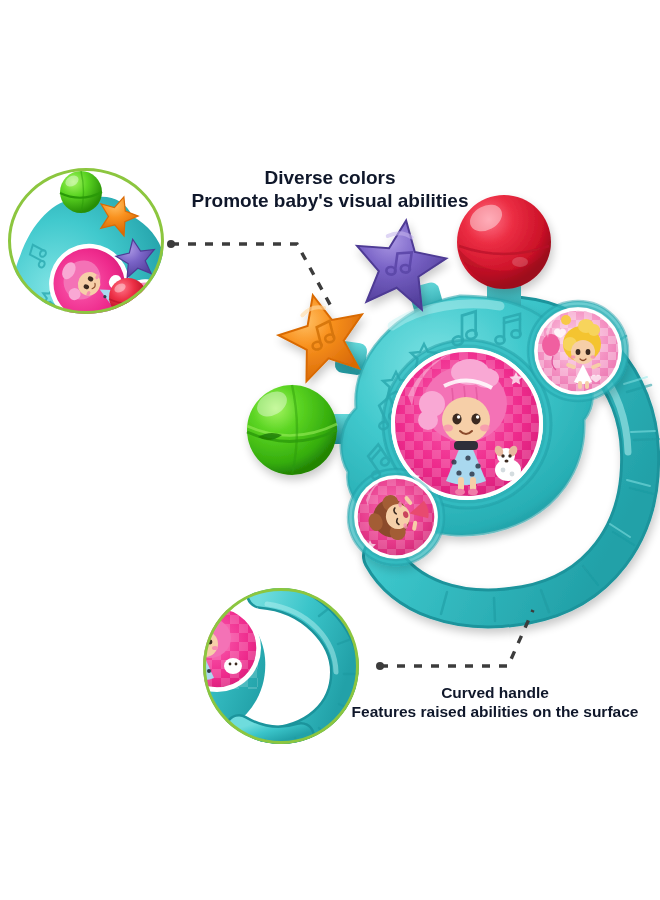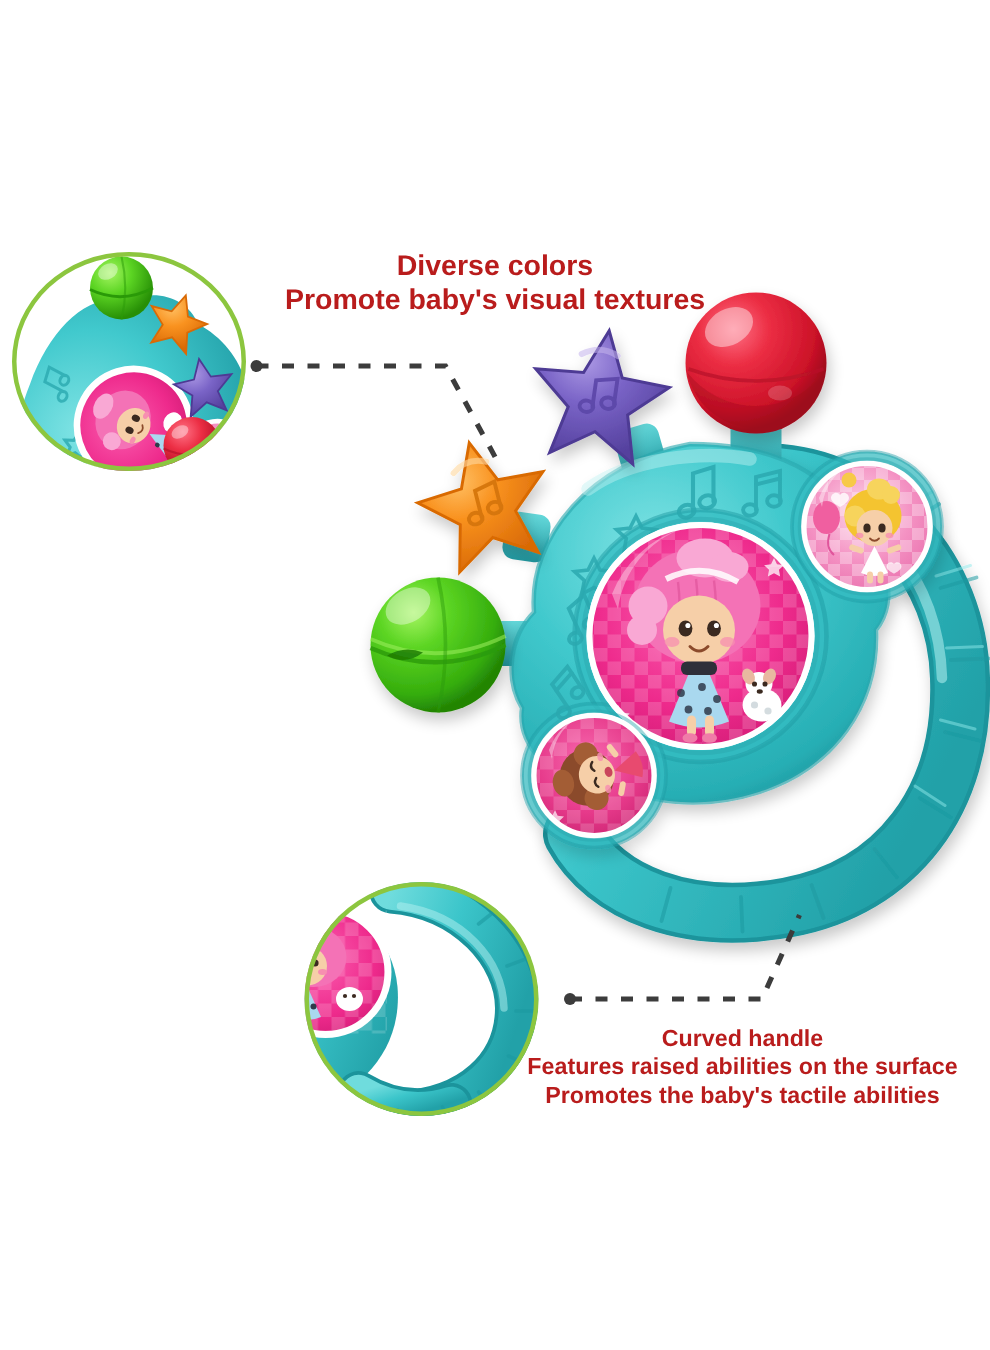--- a/index.html
+++ b/index.html
@@ -16,21 +16,21 @@
     width: 660px;
     height: 900px;
     background: #ffffff;
     overflow: hidden;
   }
 
   
   .caption {
     position: absolute;
     text-align: center;
-    color: #b91c1c;
+    color: #0f172a;
     font-weight: bold;
     font-family: "Liberation Sans", sans-serif;
     line-height: 1.22;
     white-space: nowrap;
   }
   #caption-top {
     left: 130px;
     top: 166px;
     width: 400px;
     font-size: 19px;
@@ -477,27 +477,26 @@
 
       <path d="M 292 385 q 10 45 0 90" fill="none" stroke="#2a9a08" stroke-width="2.4" opacity="0.45"></path>
 
       <path d="M 258 437 q 12 -7 24 -2 q -12 9 -24 2 z" fill="#1f7d05" opacity="0.85"></path>
       <ellipse cx="272" cy="404" rx="16" ry="11" fill="#ffffff" opacity="0.38" transform="rotate(-30 272 404)"></ellipse>
     </g>
   </svg>
 
   <div id="caption-top" class="caption">
     <span class="caption-line">Diverse colors</span>
-    <span class="caption-line">Promote baby's visual textures</span>
+    <span class="caption-line">Promote baby's visual abilities</span>
   </div>
 
   <div id="caption-bottom" class="caption">
     <span class="caption-line">Curved handle</span>
     <span class="caption-line">Features raised abilities on the surface</span>
-    <span class="caption-line">Promotes the baby's tactile abilities</span>
   </div>
 
   <svg id="leader-top" class="leader" width="660" height="900" viewBox="0 0 660 900">
     <circle cx="171" cy="244" r="4" fill="#3c3c3c"></circle>
     <path d="M 171 244 L 297 244 L 333 310" fill="none" stroke="#3c3c3c" stroke-width="3.4" stroke-dasharray="8 9" stroke-linecap="butt"></path>
   </svg>
 
   <svg id="leader-bottom" class="leader" width="660" height="900" viewBox="0 0 660 900">
     <circle cx="380" cy="666" r="4" fill="#3c3c3c"></circle>
     <path d="M 380 666 L 508 666 L 533 610" fill="none" stroke="#3c3c3c" stroke-width="3.4" stroke-dasharray="8 9" stroke-linecap="butt"></path>

